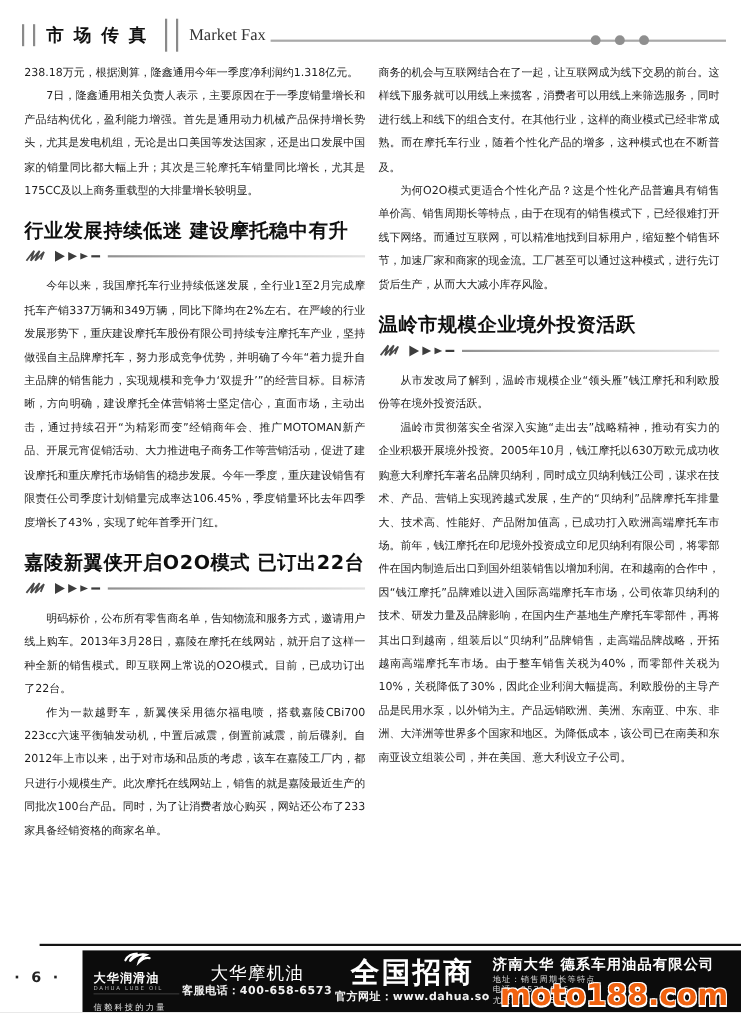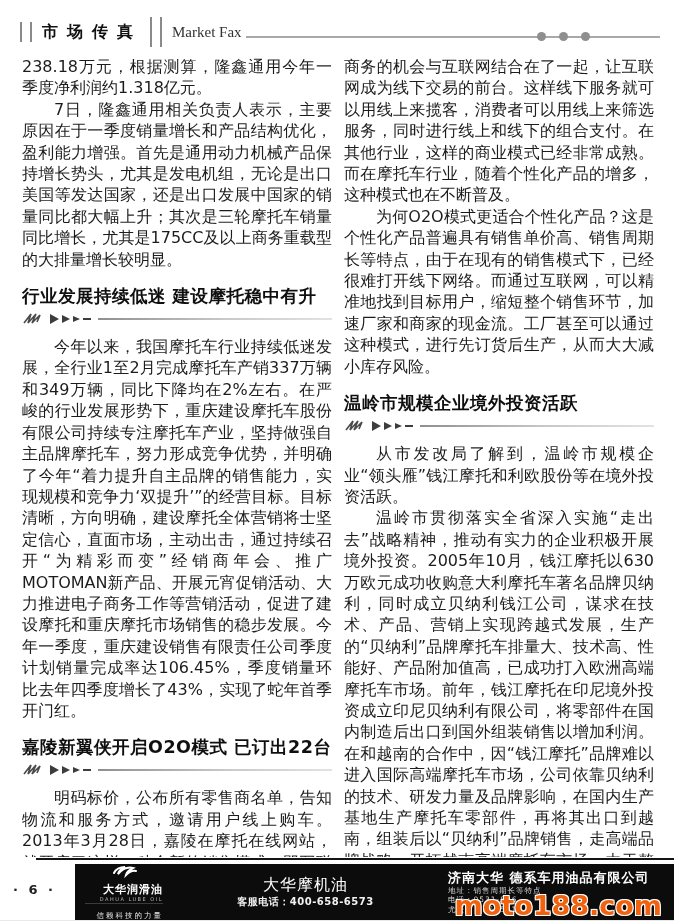--- a/index.html
+++ b/index.html
@@ -12,36 +12,36 @@
   .dbar.tall{height:30px;margin:0 10px 0 8px;}
   .mast-cn{font-size:16px;font-weight:bold;letter-spacing:9px;color:#111;white-space:nowrap;}
   .mast-en{font-family:"Liberation Serif","DejaVu Serif",serif;font-size:15px;color:#333;white-space:nowrap;margin-right:4px;}
   .mast-line{position:relative;flex:1;height:2px;background:#a9a9a9;margin-top:10px;}
   .mast-dots{position:absolute;right:70px;top:-4px;display:flex;gap:13px;}
   .mast-dots i{width:9px;height:9px;border-radius:50%;background:#8f8f8f;display:block;}
 
   
   .columns{position:absolute;top:56px;left:22px;width:632px;display:flex;gap:12px;}
   .col{width:310px;height:801px;overflow:hidden;text-align:justify;}
-  .col p{margin:0;font-size:16px;line-height:21.4px;text-indent:2em;
+  .col p{margin:0;font-size:10px;line-height:21.4px;text-indent:2em;
          text-align:justify;-moz-text-align-last:auto;}
   .col p.cont{text-indent:0;}
   .headline{margin:14px 0 2px;font-size:17.5px;font-weight:bold;text-align:left;
             text-indent:0;letter-spacing:0.5px;color:#0f0f0f;line-height:24px;}
   .deco{display:flex;align-items:center;height:16px;margin:3px 0 9px;}
   .deco .scribble{flex:0 0 auto;margin-right:2px;}
   .deco .arrows{flex:0 0 auto;margin-right:4px;}
   .deco .deco-line{flex:1;height:2px;background:linear-gradient(to right,#8f8f8f,#c9c9c9 55%,#e2e2e2);}
 
   
   .foot-rule{position:absolute;left:36px;right:0;top:858px;height:2px;background:#141414;}
   .page-number{position:absolute;left:13px;top:882px;font-size:13px;font-weight:bold;color:#222;letter-spacing:3px;}
   .ad-banner{position:absolute;left:75px;right:0;top:864px;bottom:0;background:#0c0c0c;color:#fff;
              display:flex;align-items:center;justify-content:space-between;padding:0 6px 0 10px;box-sizing:border-box;}
-  .ad-logo{flex:0 0 78px;text-align:right;line-height:1;}
+  .ad-logo{flex:0 0 78px;text-align:left;line-height:1;}
   .ad-logo .mono{display:block;margin:0 auto 1px;}
   .ad-logo .lg-name{font-size:11px;font-weight:bold;letter-spacing:1px;}
   .ad-logo .lg-eng{font-size:5px;color:#b5b5b5;letter-spacing:1.5px;margin:1px 0;}
   .ad-logo .lg-tag{font-size:7.5px;letter-spacing:2px;color:#e8e8e8;border-top:1px solid #3a3a3a;padding-top:8px;}
   .ad-product,.ad-campaign{text-align:center;line-height:1;}
   .ad-product .big{font-size:16px;font-weight:normal;letter-spacing:1px;}
   .ad-campaign .big{font-size:26px;font-weight:bold;letter-spacing:2px;}
   .ad-sub{font-size:10px;font-weight:bold;color:#f2f2f2;margin-top:4px;letter-spacing:0.5px;}
   .ad-company{flex:0 0 218px;line-height:1.25;padding-right:2px;}
   .ad-company .co-name{font-size:13px;font-weight:bold;letter-spacing:1px;white-space:nowrap;}
@@ -140,20 +140,24 @@
           <path d="M7 8 q3 -6 11 -6 q-6 3 -7 7 q7 -8 15 -6 q-6 3 -7 7 q5 -5 10 -4" stroke="#ffffff" fill="none" stroke-width="2" stroke-linecap="round"></path>
         </svg>
       <span class="lg-name">大华润滑油</span>
       <div class="lg-eng">DAHUA LUBE OIL</div>
       <div class="lg-tag">信赖科技的力量</div>
     </div>
     <div class="ad-product">
       <div class="big">大华摩机油</div>
       <div class="ad-sub">客服电话：400-658-6573</div>
     </div>
+    <div class="ad-campaign">
+      <div class="big">全国招商</div>
+      <div class="ad-sub">官方网址：www.dahua.so</div>
+    </div>
     <div class="ad-company">
       <div class="co-name">济南大华 德系车用油品有限公司</div>
       <div class="co-line">地址：销售周期长等特点</div>
       <div class="co-line">电话：0531-856</div>
       <div class="co-line">尤庆军 1860531</div>
     </div>
   </div>
 
   <div class="watermark">moto188.com</div>
 

